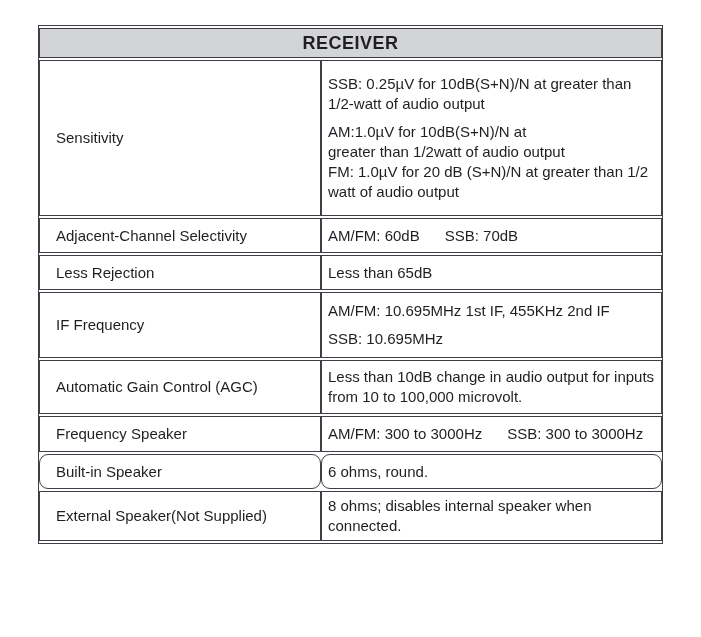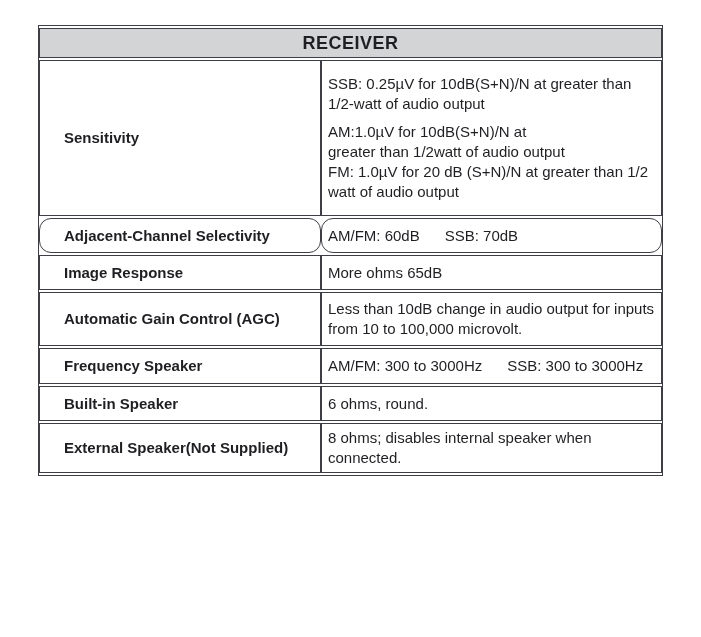--- a/index.html
+++ b/index.html
@@ -43,43 +43,42 @@
   table.spec td {
     border: 1px solid var(--border-color, #3e3e46);
     vertical-align: middle;
     color: var(--text-color, #1f1f23);
     font-size: 15px;
     line-height: 20px;
     background: #ffffff;
   }
   td.label {
     width: 282px;
-    padding: 2px 4px 2px 24px;
-    font-weight: bold;
+    padding: 2px 4px 2px 16px;
   }
   td.value {
     padding: 3px 6px;
   }
   .para {
     white-space: pre-wrap;
   }
   .para + .para {
     margin-top: 8px;
   }
   
   tr.r-sens  td { height: 148px; }
-  tr.r-adj   td { height: 27px; border-radius: 12px; }
+  tr.r-adj   td { height: 27px; }
   tr.r-img   td { height: 27px; }
   tr.r-if    td { height: 58px; }
   tr.r-rf    td { height: 27px; }
   tr.r-agc   td { height: 46px; }
   tr.r-sq    td { height: 46px; }
   tr.r-aud   td { height: 27px; }
   tr.r-freq  td { height: 28px; }
-  tr.r-spk   td { height: 27px; }
+  tr.r-spk   td { height: 27px; border-radius: 9px; }
   tr.r-ext   td { height: 42px; }
 </style>
 </head>
 <body>
 
 <div class="page">
   <table class="spec">
     <colgroup>
       <col style="width:282px">
       <col>
@@ -101,23 +100,30 @@
 watt of audio output</div>
         </td>
       </tr>
       <tr class="r-adj">
         <td class="label">Adjacent-Channel Selectivity</td>
         <td class="value">
           <div class="para">AM/FM: 60dB      SSB: 70dB</div>
         </td>
       </tr>
       <tr class="r-img">
-        <td class="label">Image Response</td>
+        <td class="label">Less Rejection</td>
         <td class="value">
-          <div class="para">More ohms 65dB</div>
+          <div class="para">Less than 65dB</div>
+        </td>
+      </tr>
+      <tr class="r-if">
+        <td class="label">IF Frequency</td>
+        <td class="value">
+          <div class="para">AM/FM: 10.695MHz 1st IF, 455KHz 2nd IF</div>
+          <div class="para">SSB: 10.695MHz</div>
         </td>
       </tr>
       <tr class="r-agc">
         <td class="label">Automatic Gain Control (AGC)</td>
         <td class="value">
           <div class="para">Less than 10dB change in audio output for inputs
 from 10 to 100,000 microvolt.</div>
         </td>
       </tr>
       <tr class="r-freq">

